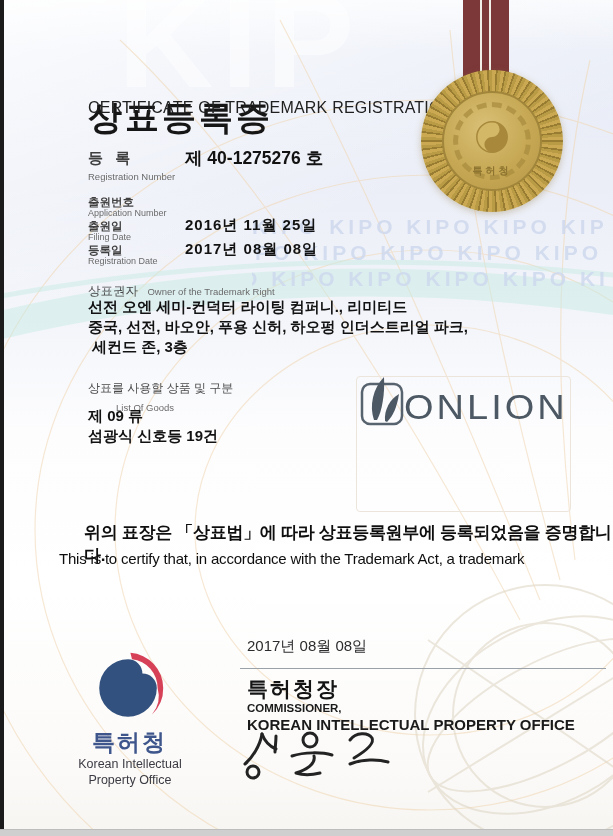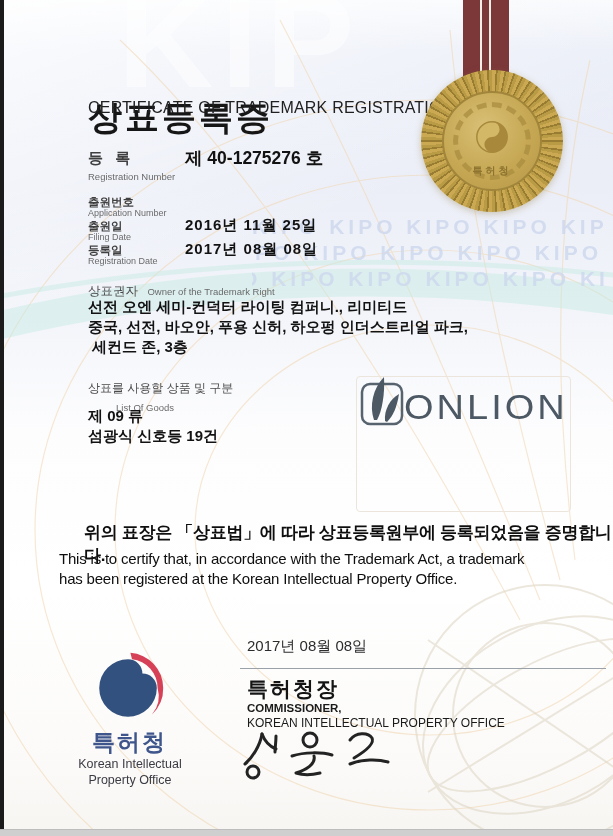--- a/index.html
+++ b/index.html
@@ -64,21 +64,21 @@
   .tm-mark { left:360px; top:370px; }
   .tm-text { left:404px; top:388px; font-size:38px; color:#4c5863; letter-spacing:3px; font-weight:400; transform:scaleY(.92); transform-origin:top left; }
   
   .st-ko { left:84px; top:521px; font-size:17px; font-weight:bold; color:#0e0e0e; letter-spacing:-.3px; }
   .st-en { left:59px; top:549px; font-size:15px; font-weight:normal; color:#0e0e0e; line-height:19.5px; letter-spacing:-.2px; }
   
   .iss-date { left:247px; top:637px; font-size:15px; color:#2c2c2c; }
   .iss-rule { left:240px; top:668px; width:366px; height:1px; background:#9aa1a9; }
   .iss-ko   { left:247px; top:675px; font-size:21px; font-weight:bold; letter-spacing:2px; color:#141414; }
   .iss-en1  { left:247px; top:702px; font-size:11.5px; font-weight:bold; color:#1a1a1a;text-align:right; }
-  .iss-en2  { left:247px; top:716px; font-size:12px; font-weight:normal; color:#1a1a1a; }
+  .iss-en2  { left:247px; top:716px; font-size:15px; font-weight:bold; color:#1a1a1a; }
   .sig-svg  { left:238px; top:726px; }
   .sig-text { left:238px; top:736px; opacity:0; font-size:26px; }
   
   .agency-emblem { left:88px; top:648px; }
   .agency-ko { left:62px; top:727px; width:135px; text-align:center; font-size:23px; font-weight:bold; color:#3e568c; letter-spacing:2px; }
   .agency-en { left:40px; top:756px; width:180px; text-align:center; font-size:12.5px; color:#3b3b43; line-height:16px; }
   
   .ribbon {
     left:463px; top:0; width:46px; height:92px;
     background:linear-gradient(90deg,#7c3739 0 36%, #f2efe9 36% 41%, #7c3739 41% 56%, #f2efe9 56% 61%, #7c3739 61% 100%);
@@ -174,21 +174,20 @@
   <svg class="abs tm-mark" width="46" height="58" viewBox="0 0 46 58">
     <rect x="2" y="14" width="40" height="40" rx="8" fill="none" stroke="#57636e" stroke-width="2.5"></rect>
     <path d="M14,50 C9,36 13,18 24,7 C25,24 22,41 17,50 Z" fill="#4c5863"></path>
     <path d="M25,51 C24,40 30,29 39,24 C37,37 33,46 27,52 Z" fill="#4c5863"></path>
   </svg>
   <div class="abs tm-text">ONLION</div>
 
   <div class="abs st-ko">위의 표장은 「상표법」에 따라 상표등록원부에 등록되었음을 증명합니다.</div>
   <div class="abs st-en">
     <div>This is to certify that, in accordance with the Trademark Act, a trademark</div>
-    <div>has been registered at the Korean Intellectual Property Office.</div>
   </div>
 
   <div class="abs iss-date">2017년 08월 08일</div>
   <div class="abs iss-rule"></div>
   <div class="abs iss-ko">특허청장</div>
   <div class="abs iss-en1">COMMISSIONER,</div>
   <div class="abs iss-en2">KOREAN INTELLECTUAL PROPERTY OFFICE</div>
 
   <svg class="abs sig-svg" width="170" height="62" viewBox="0 0 170 62">
     <g fill="none" stroke="#232323" stroke-width="3" stroke-linecap="round" stroke-linejoin="round">

